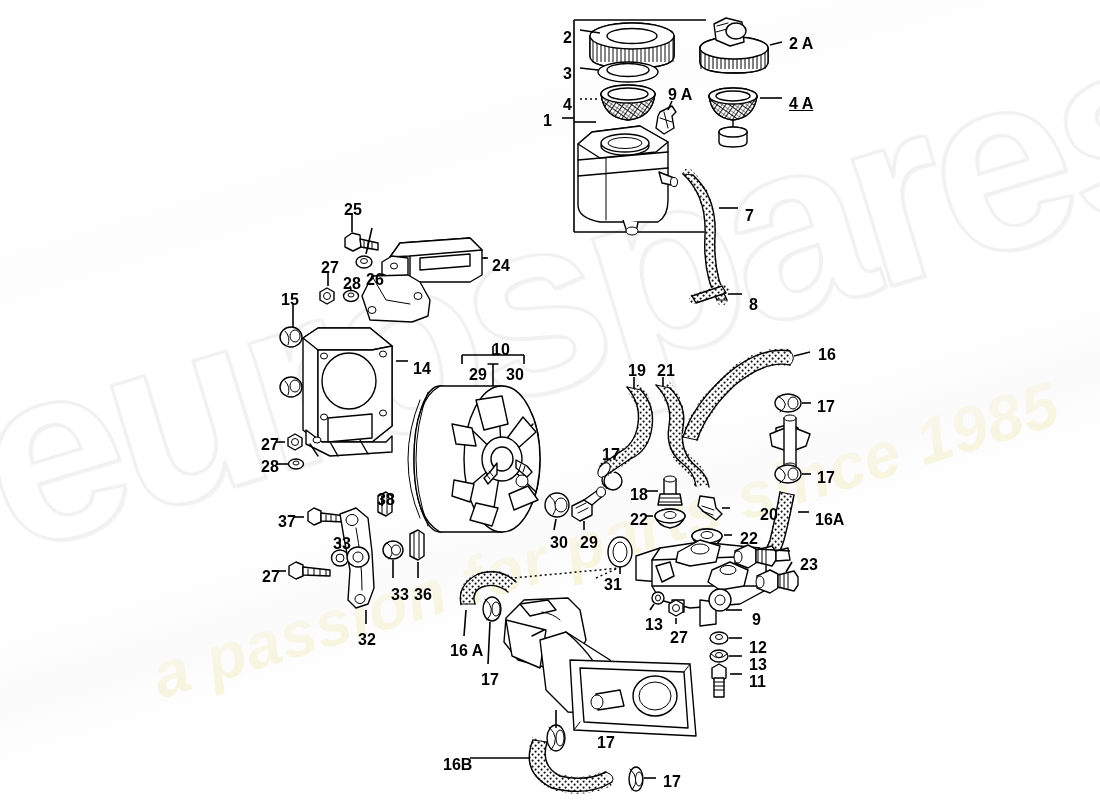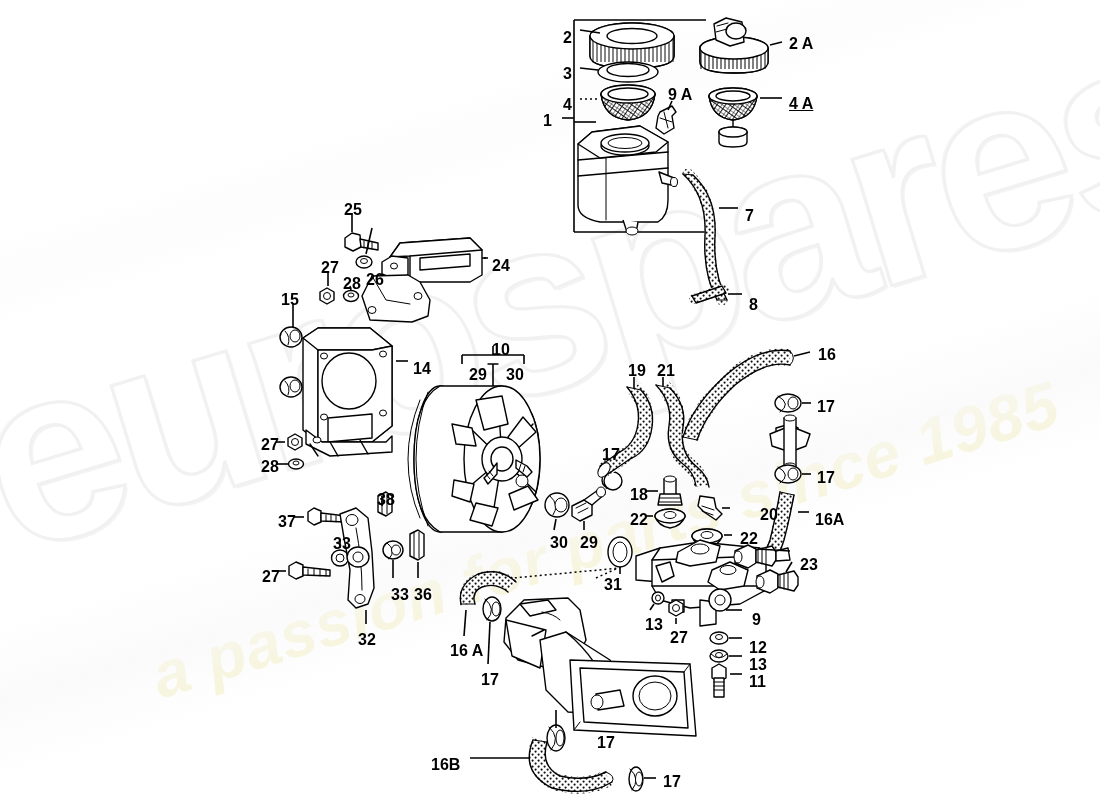--- a/index.html
+++ b/index.html
@@ -661,17 +661,17 @@
       <div class="cal" style="left: 645px; top: 617px;">13</div>
       <div class="cal" style="left: 670px; top: 630px;">27</div>
       <div class="cal" style="left: 752px; top: 612px;">9</div>
       <div class="cal" style="left: 358px; top: 632px;">32</div>
       <div class="cal" style="left: 749px; top: 640px;">12</div>
       <div class="cal" style="left: 450px; top: 643px;">16 A</div>
       <div class="cal" style="left: 749px; top: 657px;">13</div>
       <div class="cal" style="left: 481px; top: 672px;">17</div>
       <div class="cal" style="left: 749px; top: 674px;">11</div>
       <div class="cal" style="left: 597px; top: 735px;">17</div>
-      <div class="cal" style="left: 431px; top: 757px;">16B</div>
+      <div class="cal" style="left: 443px; top: 757px;">16B</div>
       <div class="cal" style="left: 663px; top: 774px;">17</div>
     </div>
 
 </div>
 
 </body></html>

